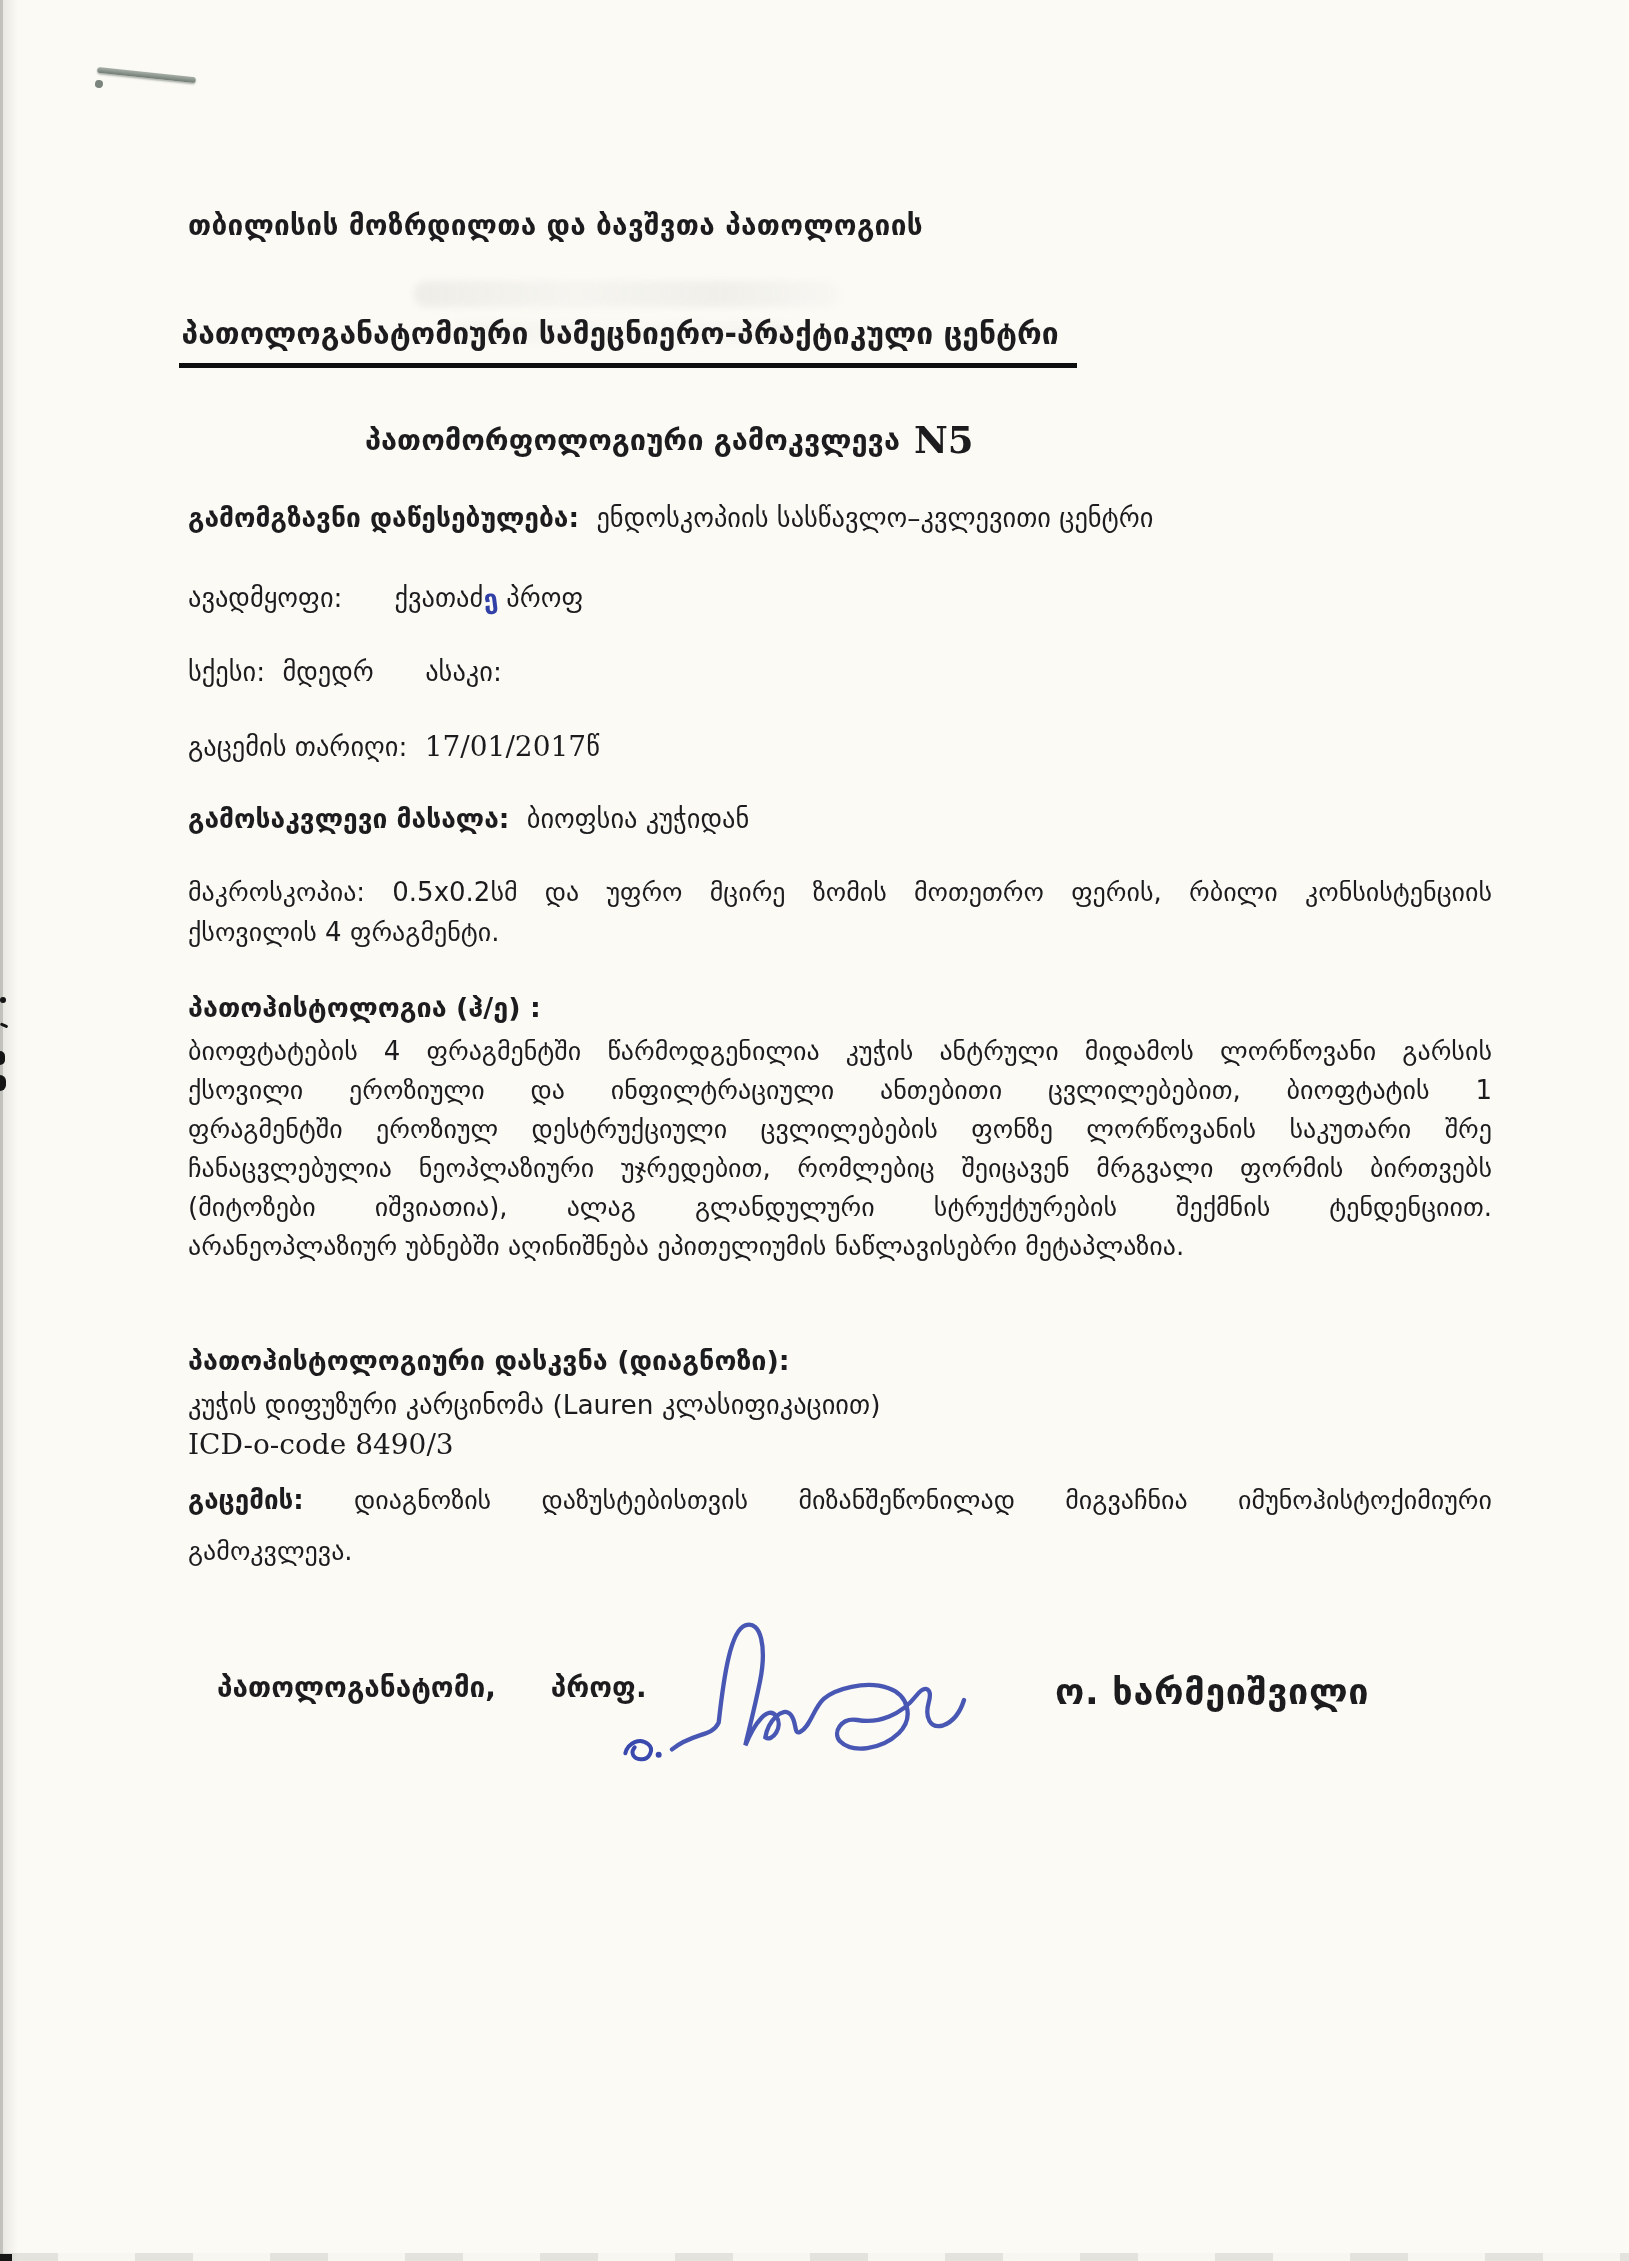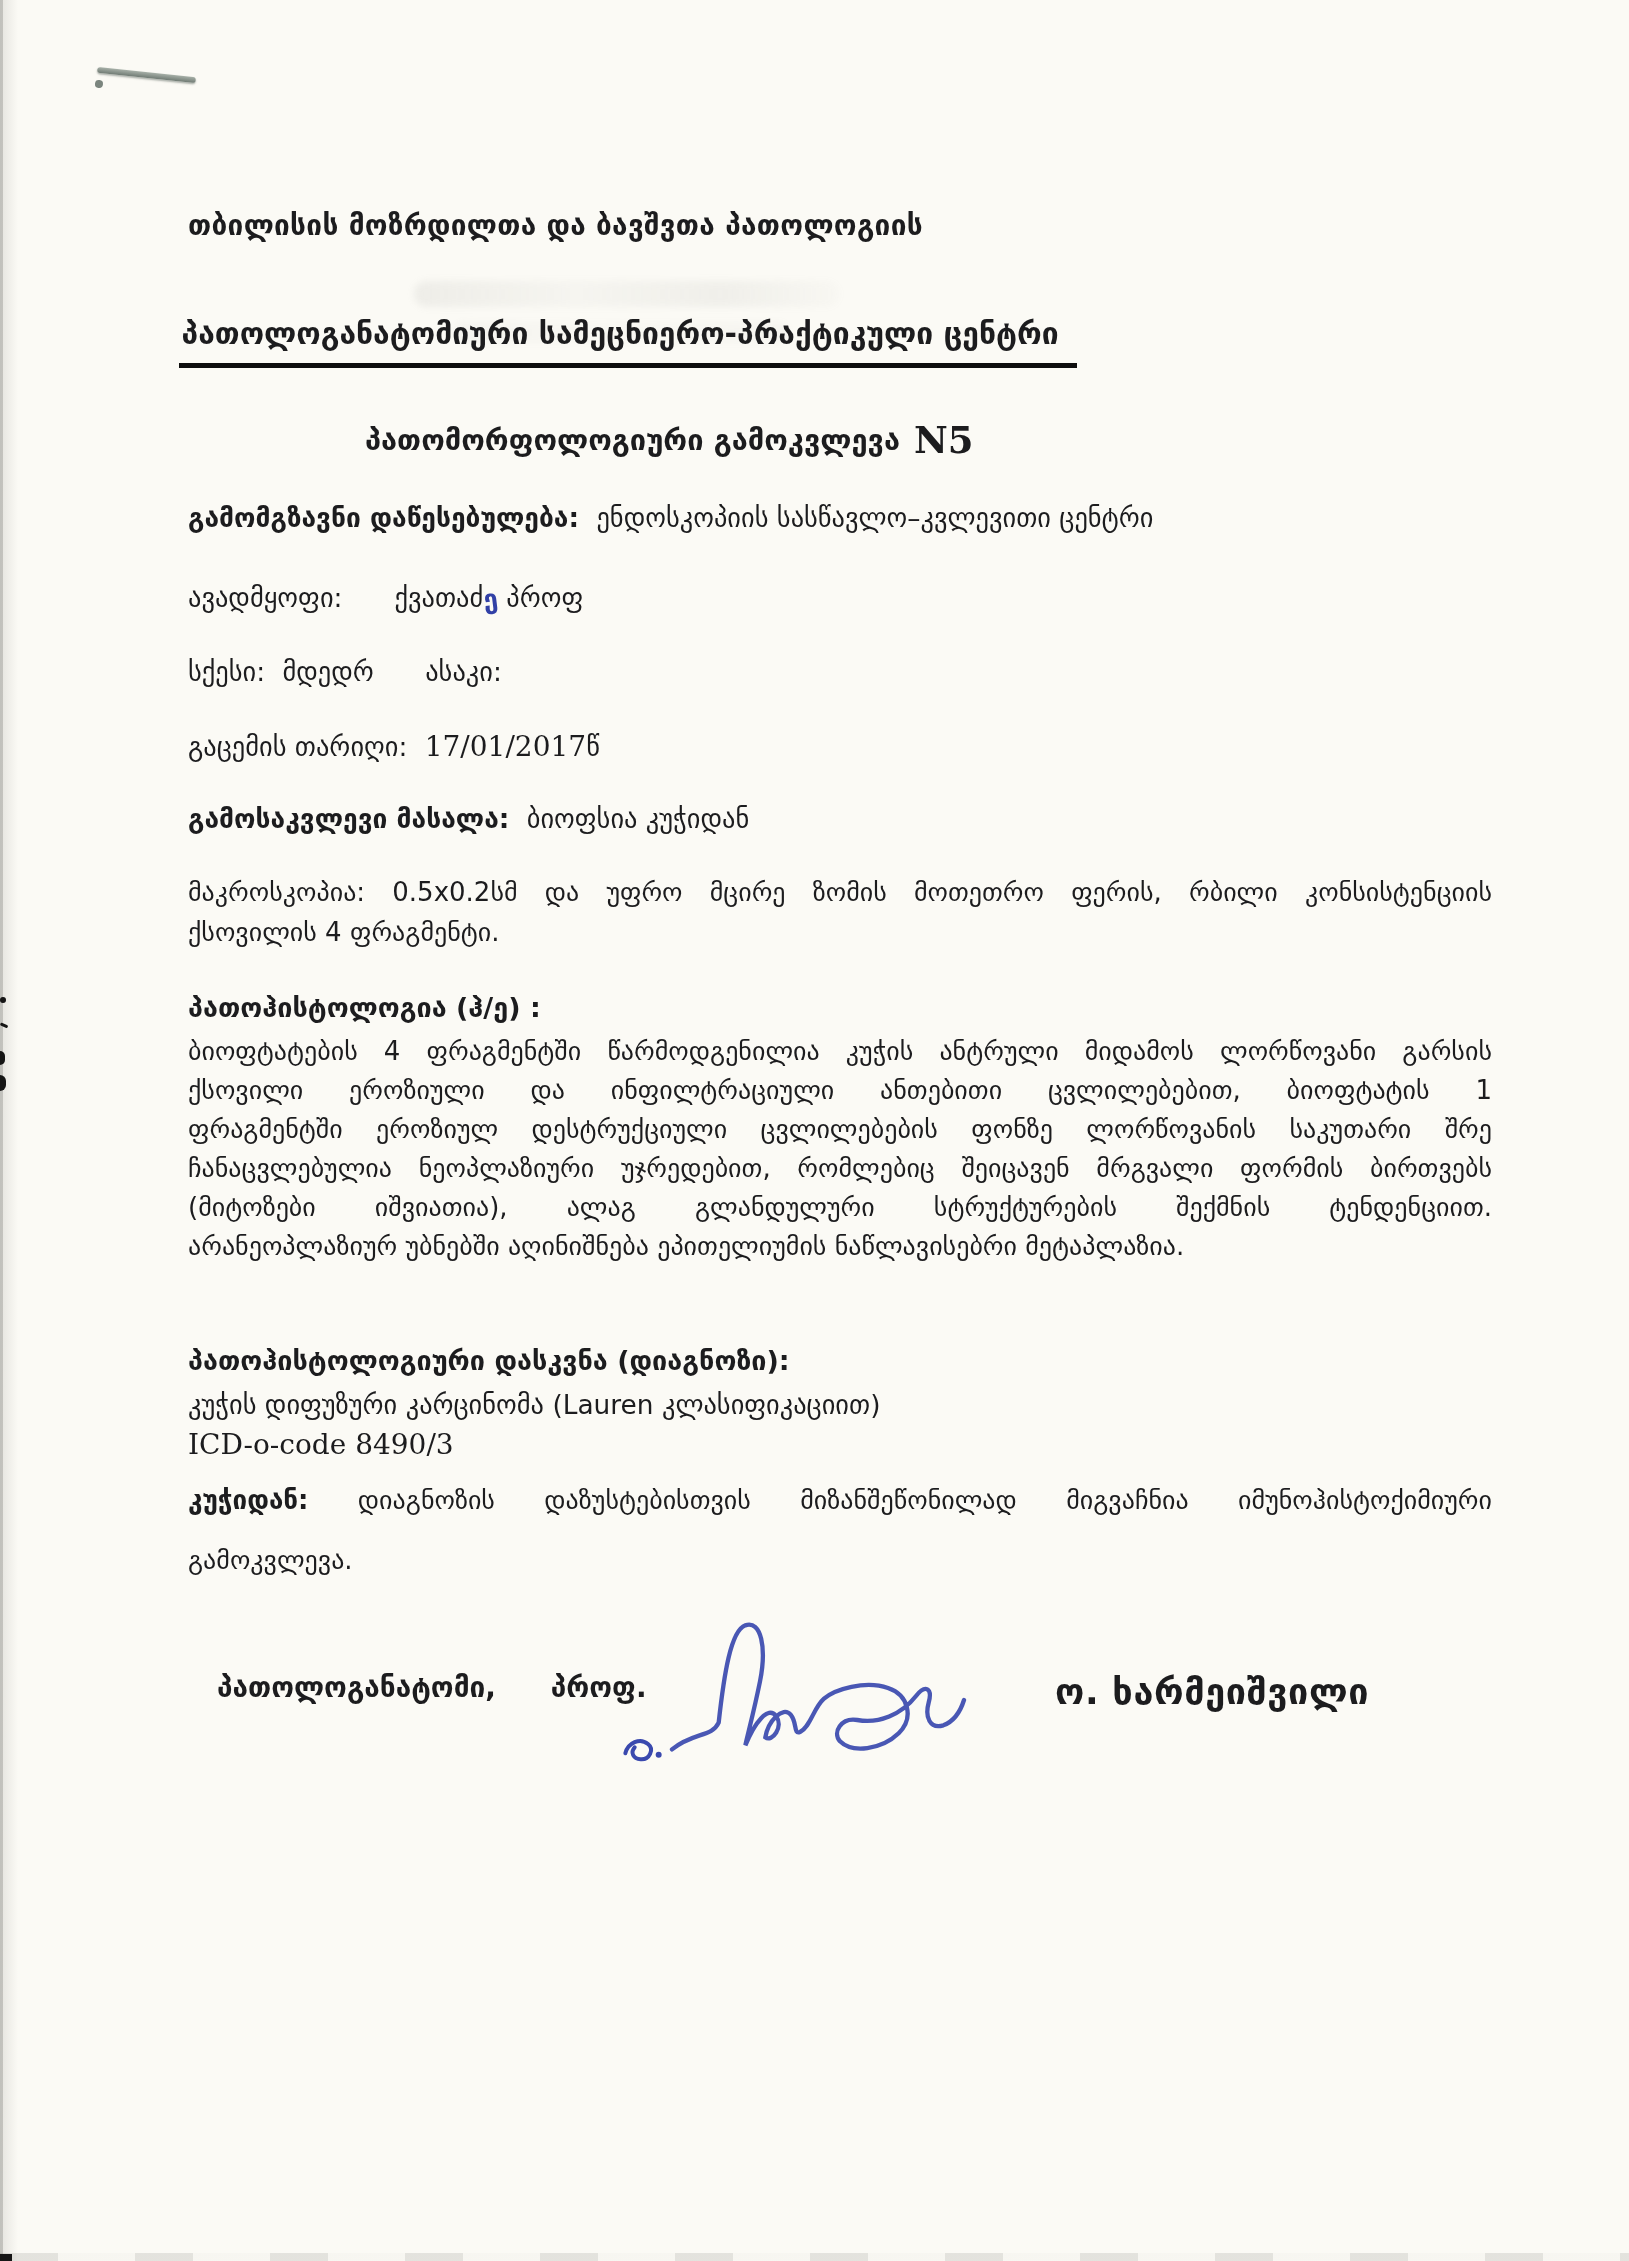--- a/index.html
+++ b/index.html
@@ -59,21 +59,21 @@
   .macro{left:188px;top:872px;}
   .jline{text-align:justify;text-align-last:justify;}
   .patho-label{left:188px;top:992px;font-size:27px;font-weight:700;white-space:nowrap;}
   .patho-par{left:188px;top:1032px;line-height:39px;}
 
   .concl-label{left:188px;top:1345px;font-size:27px;font-weight:700;white-space:nowrap;}
   .diagnosis{left:188px;top:1389px;font-size:26.4px;white-space:nowrap;}
   .icd{left:188px;top:1428px;font-family:"DejaVu Serif",serif;font-size:28px;white-space:nowrap;}
 
   .note{left:188px;top:1480px;}
-  .note .line2{margin-top:20px;text-align:center;text-align-last:left;}
+  .note .line2{margin-top:11px;text-align:center;text-align-last:left;}
 
   .sig-role{left:217px;top:1671px;font-size:28px;font-weight:600;white-space:nowrap;}
   .sig-role .degree{margin-left:45px;}
   .sig-name{left:1055px;top:1671px;font-size:36px;font-weight:600;letter-spacing:0.6px;white-space:nowrap;}
   .sig-svg{left:600px;top:1572px;width:400px;height:232px;}
 </style>
 </head>
 <body>
 
 <div class="page">
@@ -141,21 +141,21 @@
     <div class="jline">(მიტოზები იშვიათია), ალაგ გლანდულური სტრუქტურების შექმნის ტენდენციით.</div>
     <div>არანეოპლაზიურ უბნებში აღინიშნება ეპითელიუმის ნაწლავისებრი მეტაპლაზია.</div>
   </div>
 
   <div class="abs concl-label">პათოჰისტოლოგიური დასკვნა (დიაგნოზი):</div>
   <div class="abs diagnosis">კუჭის დიფუზური კარცინომა (Lauren კლასიფიკაციით)</div>
   <div class="abs icd">ICD-o-code 8490/3</div>
 
   <div class="abs block note">
     <div class="jline">
-      <span class="lbl-b">კუჭიდან:</span>
+      <span class="lbl-b">გაცემის:</span>
       <span>დიაგნოზის დაზუსტებისთვის მიზანშეწონილად მიგვაჩნია იმუნოჰისტოქიმიური</span>
     </div>
     <div class="line2">გამოკვლევა.</div>
   </div>
 
   <div class="abs sig-role">
     <span>პათოლოგანატომი,</span>
     <span class="degree">პროფ.</span>
   </div>
 

